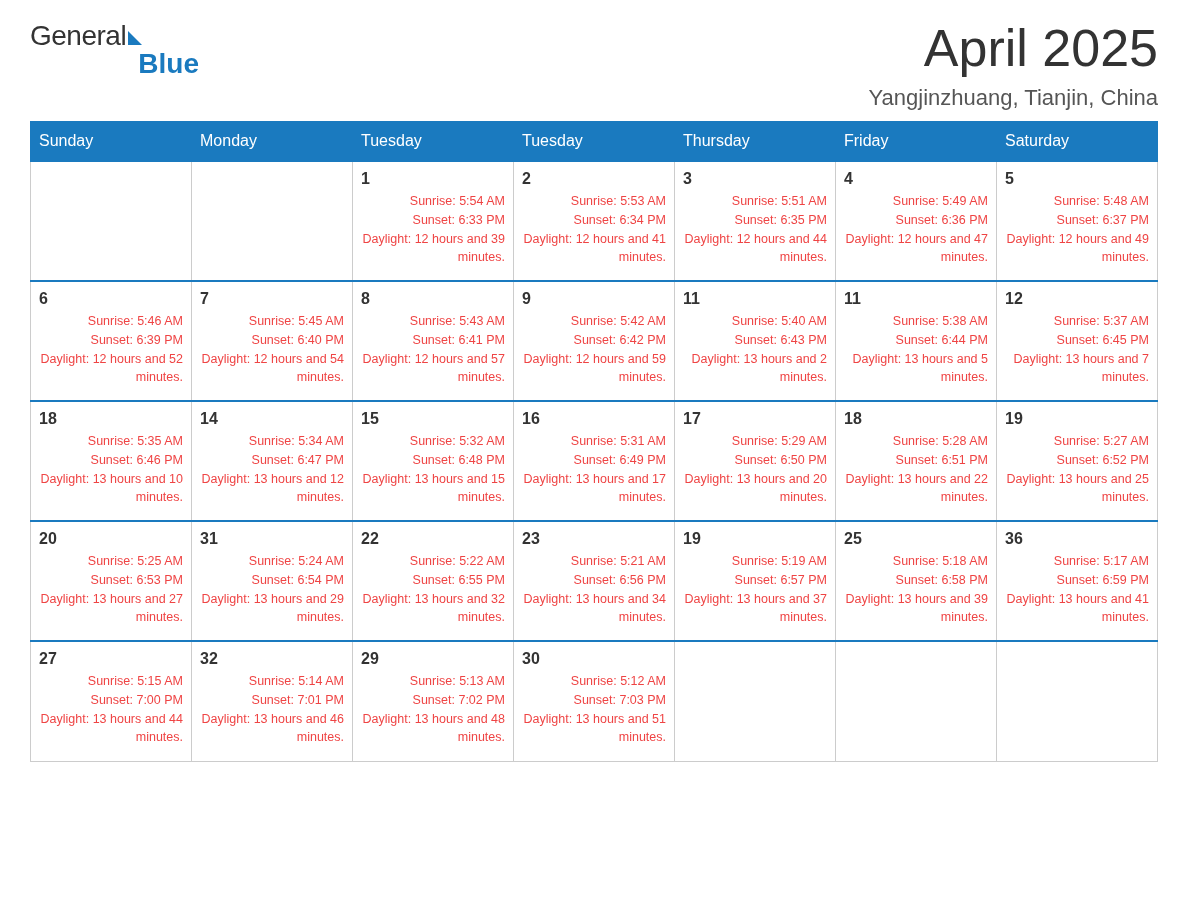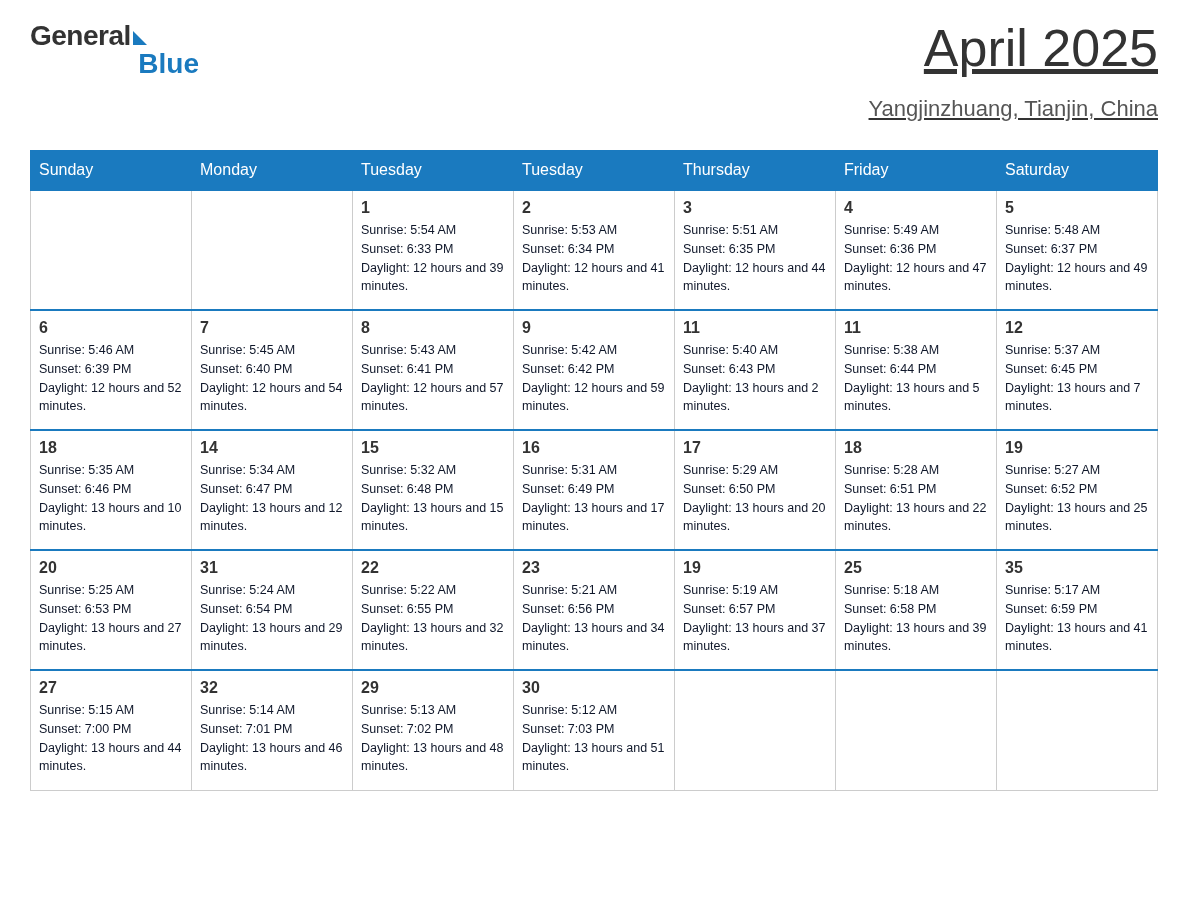--- a/index.html
+++ b/index.html
@@ -21,21 +21,21 @@
       display: flex;
       flex-direction: column;
       align-items: flex-start;
     }
     .logo-top {
       display: flex;
       align-items: center;
     }
     .logo-general {
       font-size: 28px;
-      font-weight: bold;
+      font-weight: normal;
       color: #333;
       letter-spacing: -0.5px;
       text-align: center;
     }
     .logo-triangle {
       width: 0;
       height: 0;
       border-left: 14px solid #1a7abf;
       border-top: 14px solid transparent;
       border-bottom: 0px solid transparent;
@@ -43,37 +43,36 @@
       margin-top: 4px;
     }
     .logo-blue {
       font-size: 28px;
       font-weight: bold;
       color: #1a7abf;
       margin-left: 2px;
     }
     .title-area {
       text-align: right;
-      text-decoration: underline;
     }
     .month-title {
       font-size: 52px;
       font-weight: normal;
       color: #333;
       line-height: 1.1;
     }
     .location-title {
       font-size: 22px;
       color: #555;
-      margin-top: 19px;
+      margin-top: 8px;
     }
     .calendar-table {
       width: 100%;
       border-collapse: collapse;
-      margin-top: 28px;
+      margin-top: 10px;
     }
     .calendar-table th {
       background-color: #1a7abf;
       color: #fff;
       padding: 10px 8px;
       font-size: 16px;
       font-weight: normal;
       text-align: left;
       border: 1px solid #1a7abf;
     }
@@ -86,22 +85,23 @@
       height: 120px;
     }
     .cell-day {
       font-size: 16px;
       font-weight: bold;
       color: #333;
       margin-bottom: 4px;
     }
     .cell-info {
       font-size: 12.5px;
-      color: #0f172a;
+      color: #ef4444;
       line-height: 1.5;
+      text-align: right;
     }
     .empty-cell {
       background: #fff;
     }
     tr.week-row td {
       border-top: 2px solid #1a7abf;
     }
   </style>
 </head>
 <body>
@@ -239,21 +239,21 @@
         </td>
         <td>
           <div class="cell-day">19</div>
           <div class="cell-info">Sunrise: 5:19 AM<br>Sunset: 6:57 PM<br>Daylight: 13 hours and 37 minutes.</div>
         </td>
         <td>
           <div class="cell-day">25</div>
           <div class="cell-info">Sunrise: 5:18 AM<br>Sunset: 6:58 PM<br>Daylight: 13 hours and 39 minutes.</div>
         </td>
         <td>
-          <div class="cell-day">35</div>
+          <div class="cell-day">36</div>
           <div class="cell-info">Sunrise: 5:17 AM<br>Sunset: 6:59 PM<br>Daylight: 13 hours and 41 minutes.</div>
         </td>
       </tr>
       <tr class="week-row">
         <td>
           <div class="cell-day">27</div>
           <div class="cell-info">Sunrise: 5:15 AM<br>Sunset: 7:00 PM<br>Daylight: 13 hours and 44 minutes.</div>
         </td>
         <td>
           <div class="cell-day">32</div>

